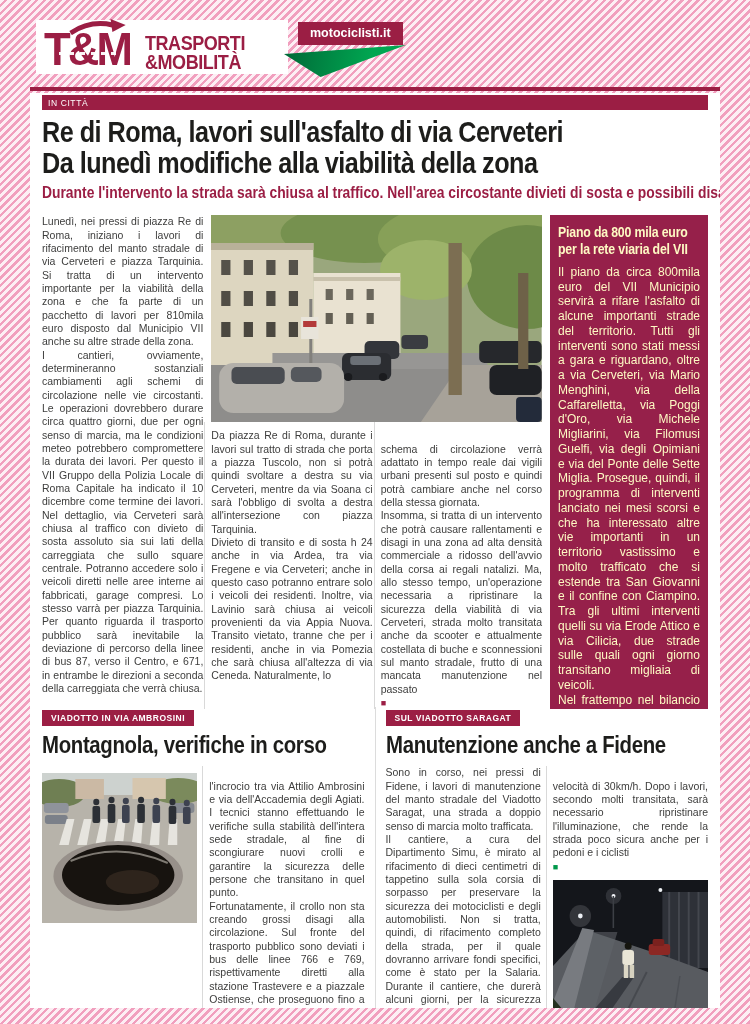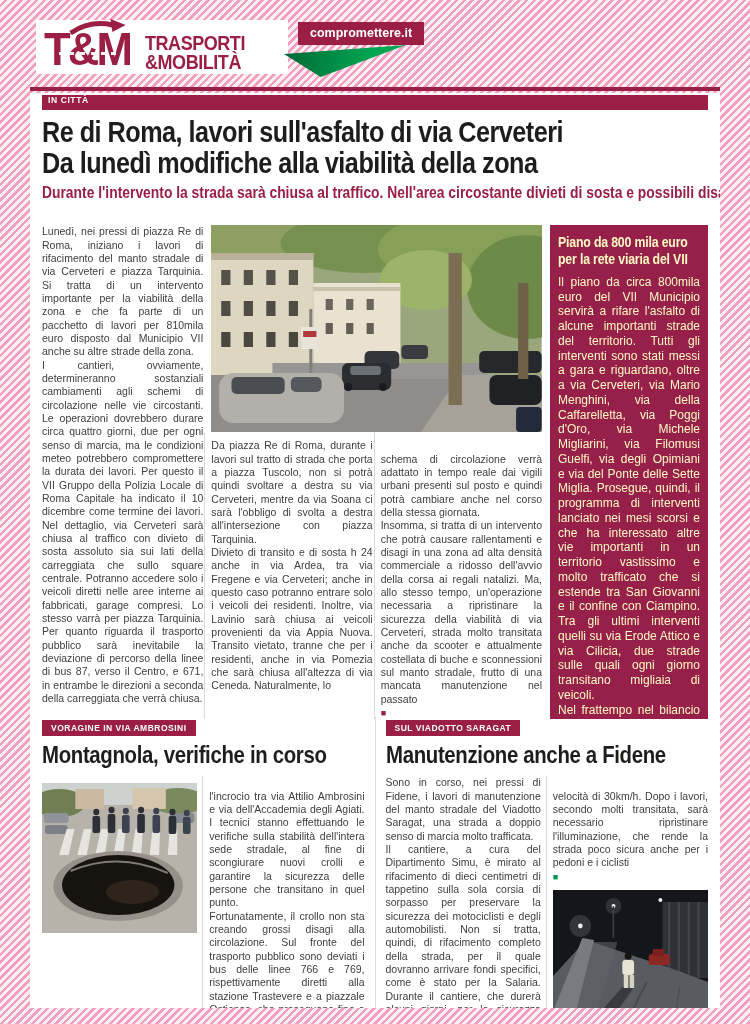--- a/index.html
+++ b/index.html
@@ -21,28 +21,28 @@
   .site-banner{position:absolute;left:268px;top:10px;}
   .banner-rect{background:#9b1e44;color:#fff;font-size:12.5px;font-weight:bold;
     padding:4px 12px 5px;display:inline-block;}
   .banner-ribbon{position:absolute;left:-14px;top:23px;width:122px;height:32px;
     background:linear-gradient(100deg,#006837,#00a651 70%);
     clip-path:polygon(0 28%,100% 0,30% 100%);}
   .header-rule{position:absolute;left:30px;right:30px;top:87px;height:4px;background:#9b1e44;}
   
   .content{position:absolute;left:30px;right:30px;top:93px;bottom:16px;background:#fff;
     padding:2px 12px 6px;box-sizing:border-box;overflow:hidden;}
-  .kicker-bar{background:#9b1e44;color:#fff;font-size:8.5px;font-weight:bold;
-    letter-spacing:.6px;height:15px;display:flex;align-items:flex-start;padding-left:6px;}
+  .kicker-bar{background:#9b1e44;color:#fff;font-size:8.5px;font-weight:normal;
+    letter-spacing:.6px;height:15px;display:flex;align-items:center;padding-left:6px;}
   h1.headline{margin:6px 0 0;font-size:30px;line-height:1.04;color:#1d1d1b;
     letter-spacing:-0.6px;white-space:pre-line;transform:scaleX(.84);transform-origin:0 0;width:119%;}
   .standfirst{margin-top:5px;font-size:16.5px;font-weight:bold;color:#9b1e44;
     transform:scaleX(.84);transform-origin:0 0;width:119%;white-space:nowrap;}
   
-  .main-grid{margin-top:23px;display:grid;grid-template-columns:1fr 1fr 1fr 158px;
+  .main-grid{margin-top:13px;display:grid;grid-template-columns:1fr 1fr 1fr 158px;
     grid-template-rows:207px 1fr;column-gap:8px;height:480px;}
   .bodytext{font-size:10.5px;line-height:1.27;color:#3d3d3c;text-align:justify;white-space:pre-line;}
   .mcol1{grid-area:1/1/3/2;}
   .main-photo{grid-area:1/2/2/4;}
   .mcol2{grid-area:2/2/3/3;padding-top:7px;}
   .mcol3{grid-area:2/3/3/4;padding-top:7px;}
   .vrule{border-left:1px solid #d9d9d9;margin-left:-7px;padding-left:6px;}
   .photo-svg{display:block;width:100%;}
   
   .sidebar{grid-area:1/4/3/5;background:#96204a;color:#fef9c3;padding:9px 8px;box-sizing:border-box;overflow:hidden;}
@@ -74,21 +74,21 @@
         <svg class="tm-arrow" width="62" height="16" viewBox="0 0 62 16">
           <path d="M2,14 C18,4 32,3 46,6" stroke="#9b1e44" stroke-width="5" fill="none"></path>
           <polygon points="44,0 60,6 46,13" fill="#9b1e44"></polygon>
         </svg>
         <span>T&amp;M</span>
       </div>
       <div class="logo-words">TRASPORTI
 &amp;MOBILITÀ</div>
     </div>
     <div class="site-banner">
-      <span class="banner-rect">compromettere.it</span>
+      <span class="banner-rect">motociclisti.it</span>
       <span class="banner-ribbon"></span>
     </div>
   </div>
   <div class="header-rule"></div>
 
   <div class="content">
 
     <div class="kicker-bar">
       <span>IN CITTÀ</span>
     </div>
@@ -166,21 +166,21 @@
         <div class="sidebar-title">Piano da 800 mila euro
 per la rete viaria del VII</div>
         <div class="sidebar-body">Il piano da circa 800mila euro del VII Municipio servirà a rifare l'asfalto di alcune importanti strade del territorio. Tutti gli interventi sono stati messi a gara e riguardano, oltre a via Cerveteri, via Mario Menghini, via della Caffarelletta, via Poggi d'Oro, via Michele Migliarini, via Filomusi Guelfi, via degli Opimiani e via del Ponte delle Sette Miglia. Prosegue, quindi, il programma di interventi lanciato nei mesi scorsi e che ha interessato altre vie importanti in un territorio vastissimo e molto trafficato che si estende tra San Giovanni e il confine con Ciampino. Tra gli ultimi interventi quelli su via Erode Attico e via Cilicia, due strade sulle quali ogni giorno transitano migliaia di veicoli.
 Nel frattempo nel bilancio di previsione 2018-2020 approvato dal Campidoglio sono stati stanziati 28 milioni di euro per la grande viabilità. A ciascun Municipio, invece, andranno 2 milioni l'anno.</div>
       </div>
     </div>
 
     <div class="bottom">
 
       <div class="half">
-        <span class="kicker-badge">VORAGINE IN VIA AMBROSINI</span>
+        <span class="kicker-badge">VIADOTTO IN VIA AMBROSINI</span>
         <h2 class="sub-headline">Montagnola, verifiche in corso</h2>
         <div class="half-cols">
           <div>
             <div class="mt6">
               <svg class="photo-svg" height="150" viewBox="0 0 163 150" preserveAspectRatio="none">
                 <rect width="163" height="150" fill="#b7b3aa"></rect>
                 <rect width="163" height="22" fill="#cdd2cf"></rect>
                 <ellipse cx="18" cy="20" rx="28" ry="14" fill="#6f7f53"></ellipse>
                 <ellipse cx="143" cy="18" rx="30" ry="13" fill="#7b8a5c"></ellipse>
                 <rect x="35" y="6" width="30" height="20" fill="#cbb9a4"></rect>

